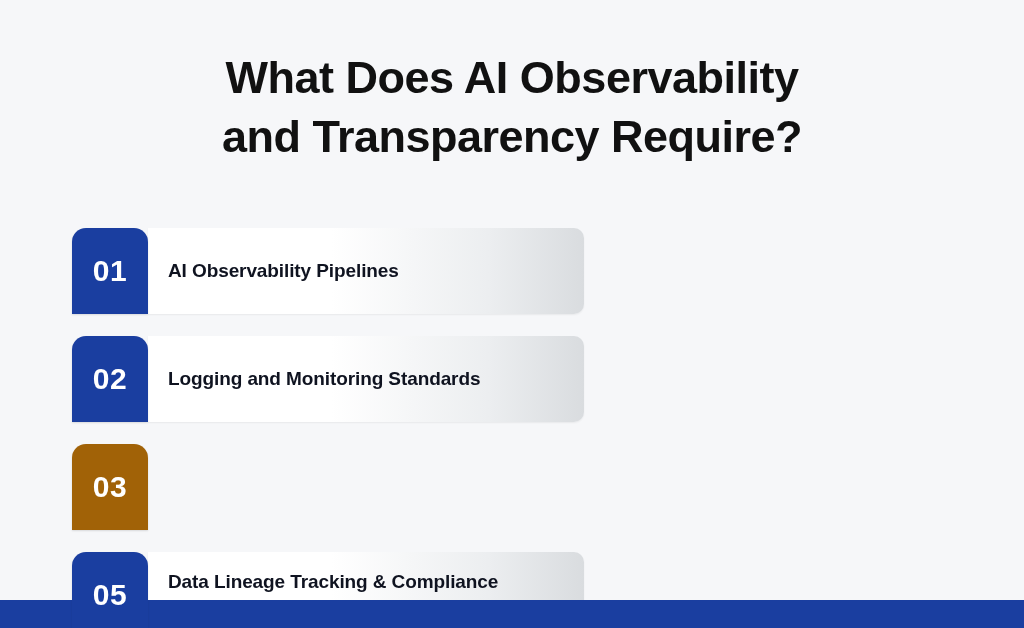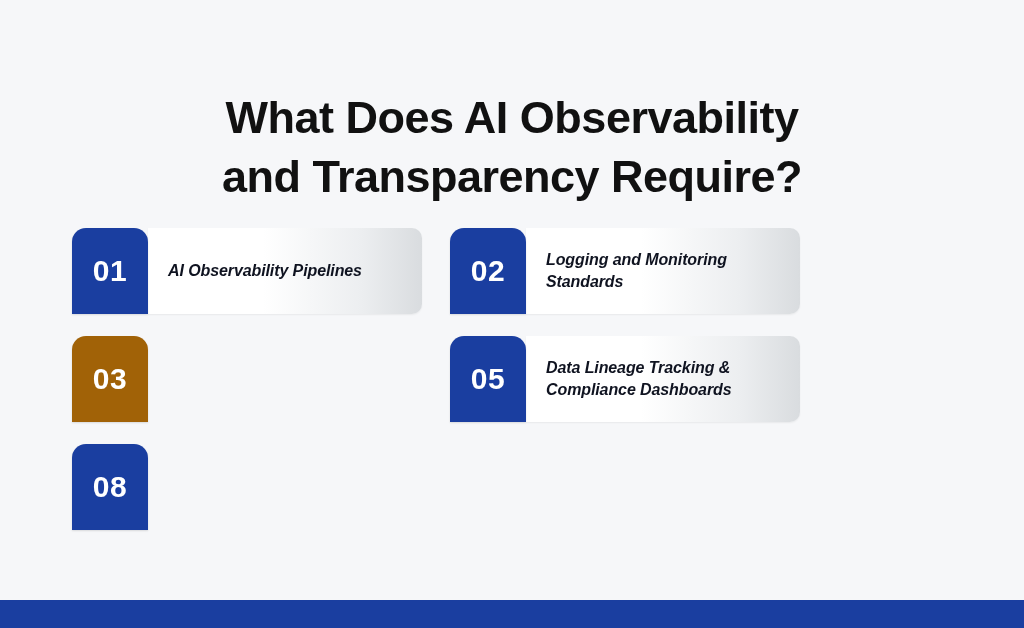--- a/index.html
+++ b/index.html
@@ -20,21 +20,20 @@
     background: #f6f7f9;
     box-sizing: border-box;
     overflow: hidden;
   }
   #title-block {
     position: absolute;
     top: 48px;
     left: 0;
     width: 1024px;
     text-align: center;
-    margin-top: 40px;
   }
   #title-block .line {
     font-size: 45px;
     font-weight: bold;
     color: #111111;
     letter-spacing: -0.5px;
     line-height: 1.32;
     font-family: "Liberation Sans", sans-serif;
   }
   #grid {
@@ -42,21 +41,21 @@
     top: 228px;
     left: 72px;
     width: 888px;
     display: flex;
     flex-wrap: wrap;
     column-gap: 28px;
     row-gap: 22px;
   }
   .item {
     position: relative;
-    width: 350px;
+    width: 512px;
     height: 86px;
     display: flex;
     align-items: stretch;
   }
   .badge {
     position: relative;
     z-index: 2;
     width: 76px;
     flex: 0 0 76px;
     border-radius: 14px 14px 0 0;
@@ -76,26 +75,25 @@
     flex: 1 1 auto;
     background: linear-gradient(to right, #ffffff 0%, #ffffff 42%, #eceef0 78%, #d9dcdf 100%);
     border-radius: 0 10px 10px 0;
     display: flex;
     align-items: center;
     padding: 0 14px 0 20px;
     box-sizing: border-box;
     box-shadow: 0 1px 2px rgba(0,0,0,0.06);
   }
   .label {
-    font-size: 16px;
+    font-size: 19px;
     font-weight: bold;
     color: #0f1320;
     line-height: 1.35;
     letter-spacing: -0.1px;
-    font-style: italic;
   }
   #footer-bar {
     position: absolute;
     left: 0;
     bottom: 0;
     width: 1024px;
     height: 28px;
     background: #1a3ea0;
   }
 </style>

